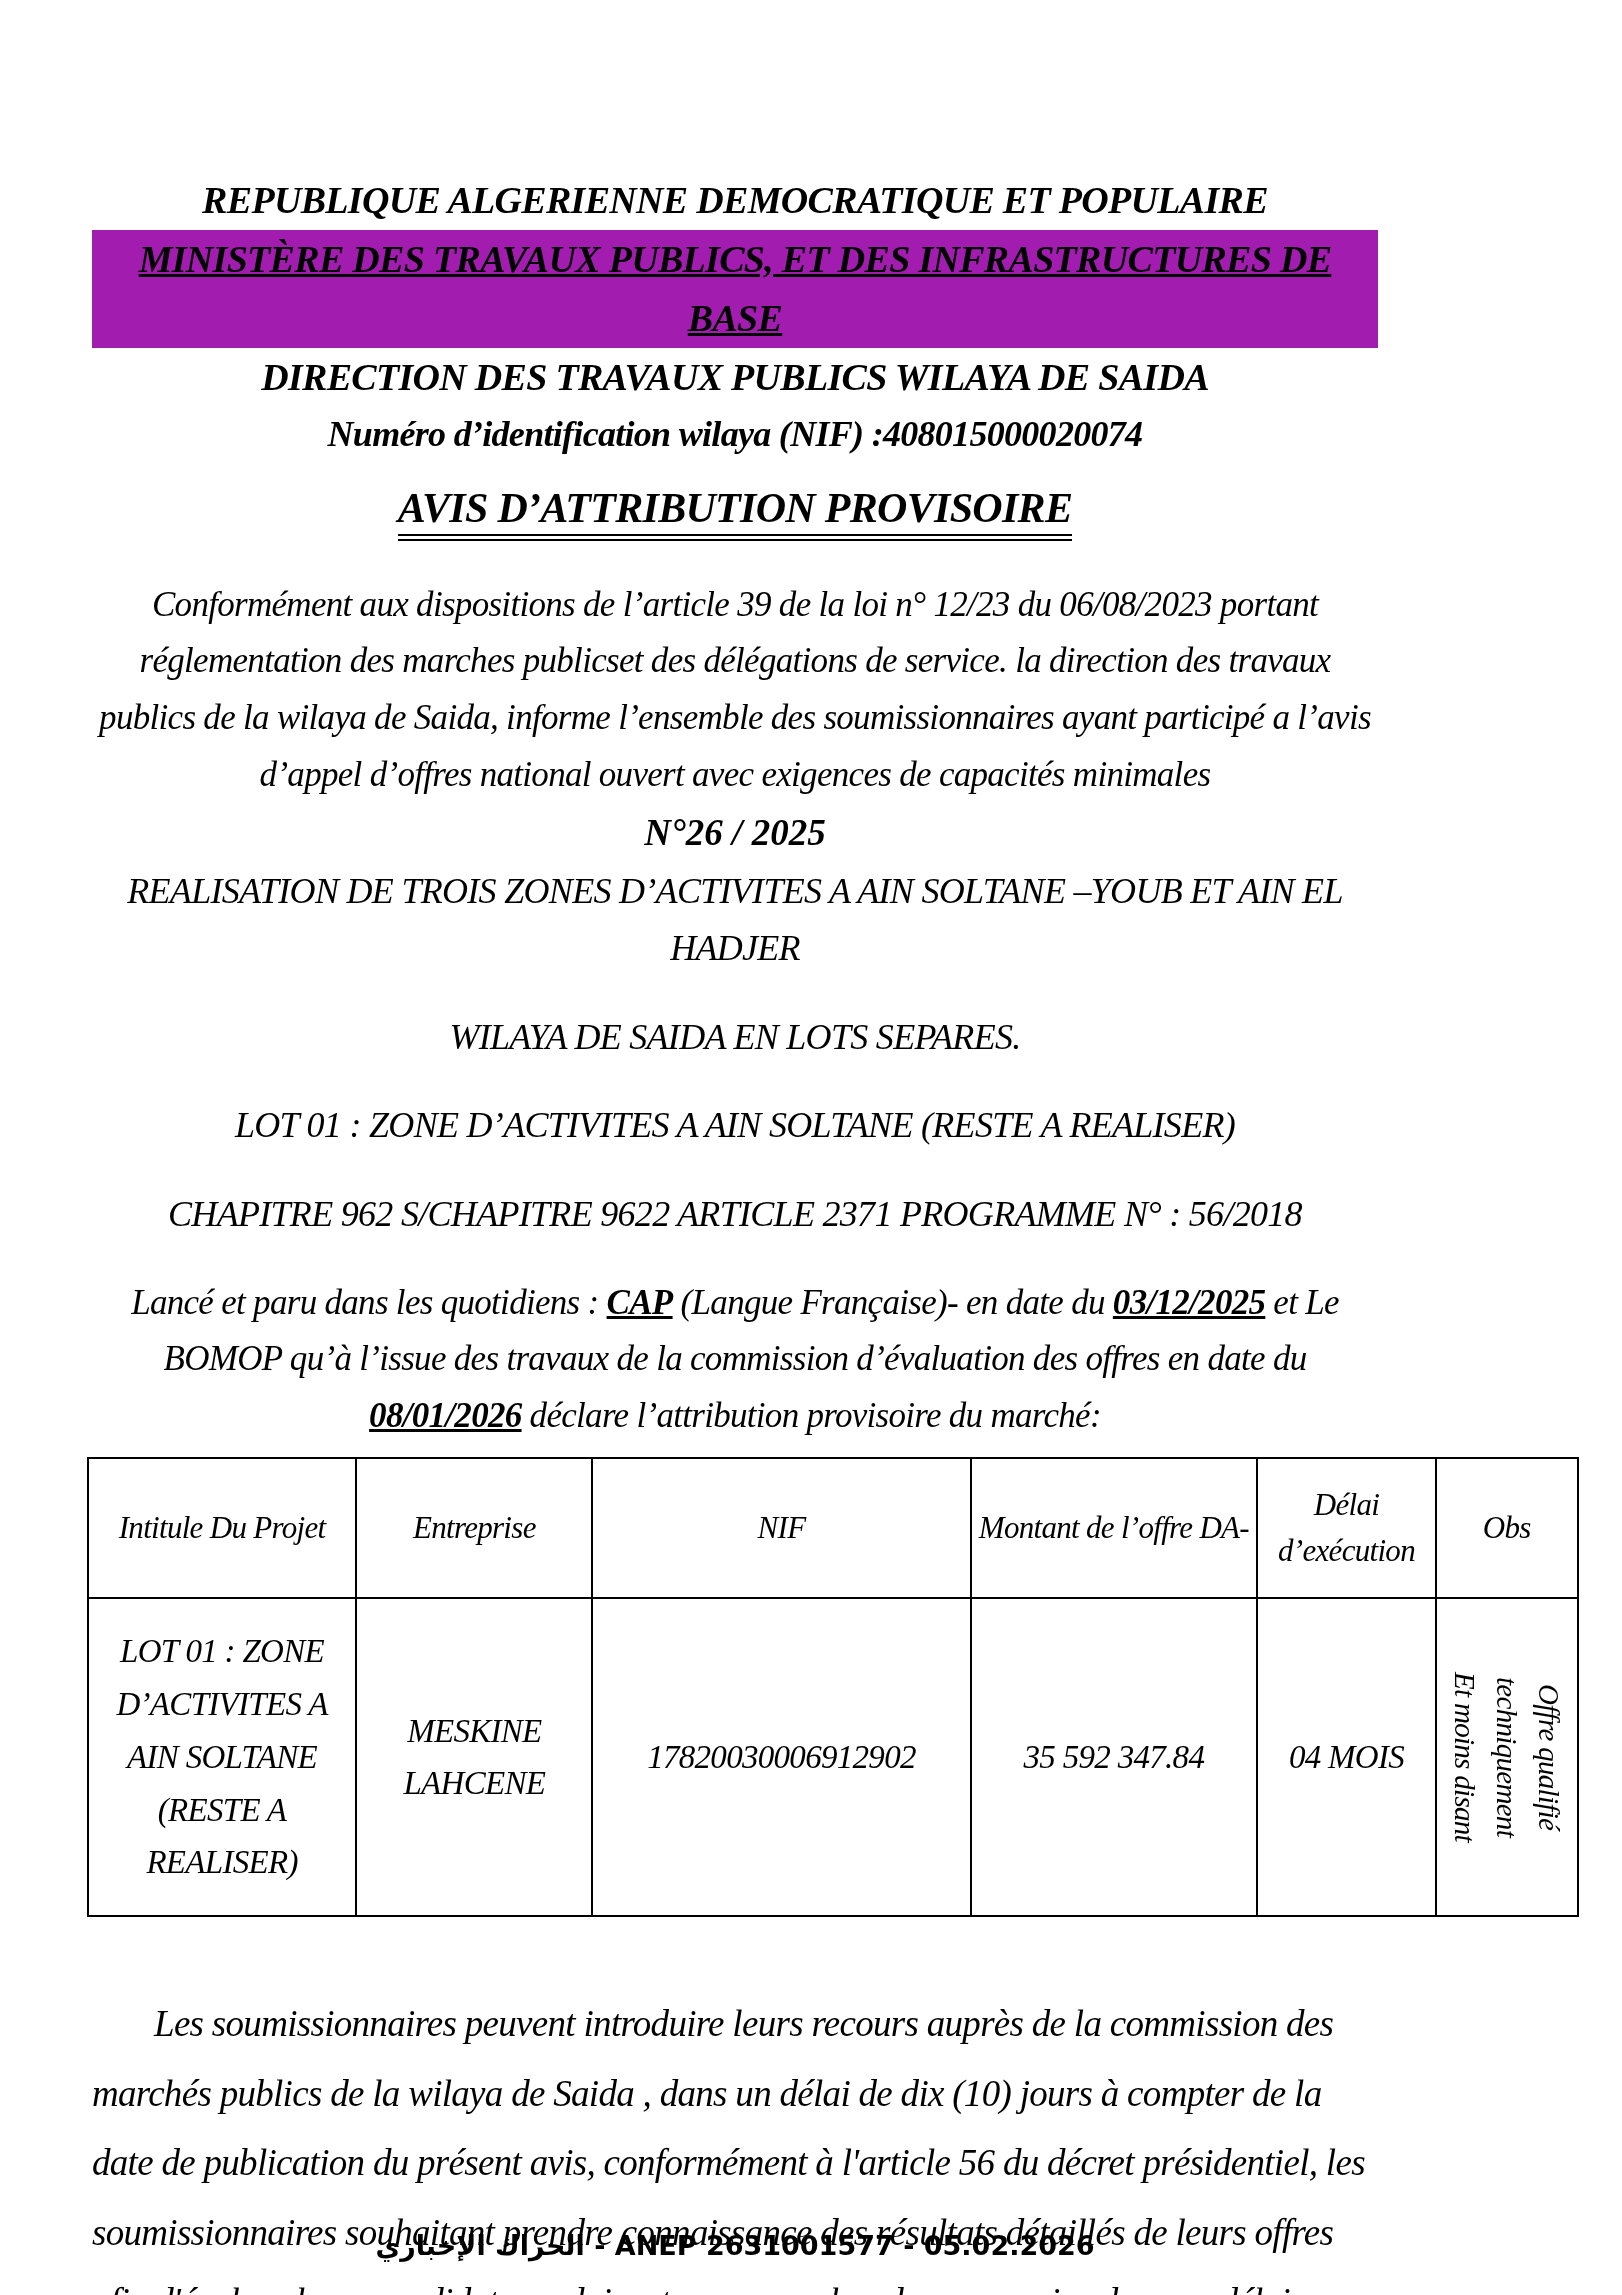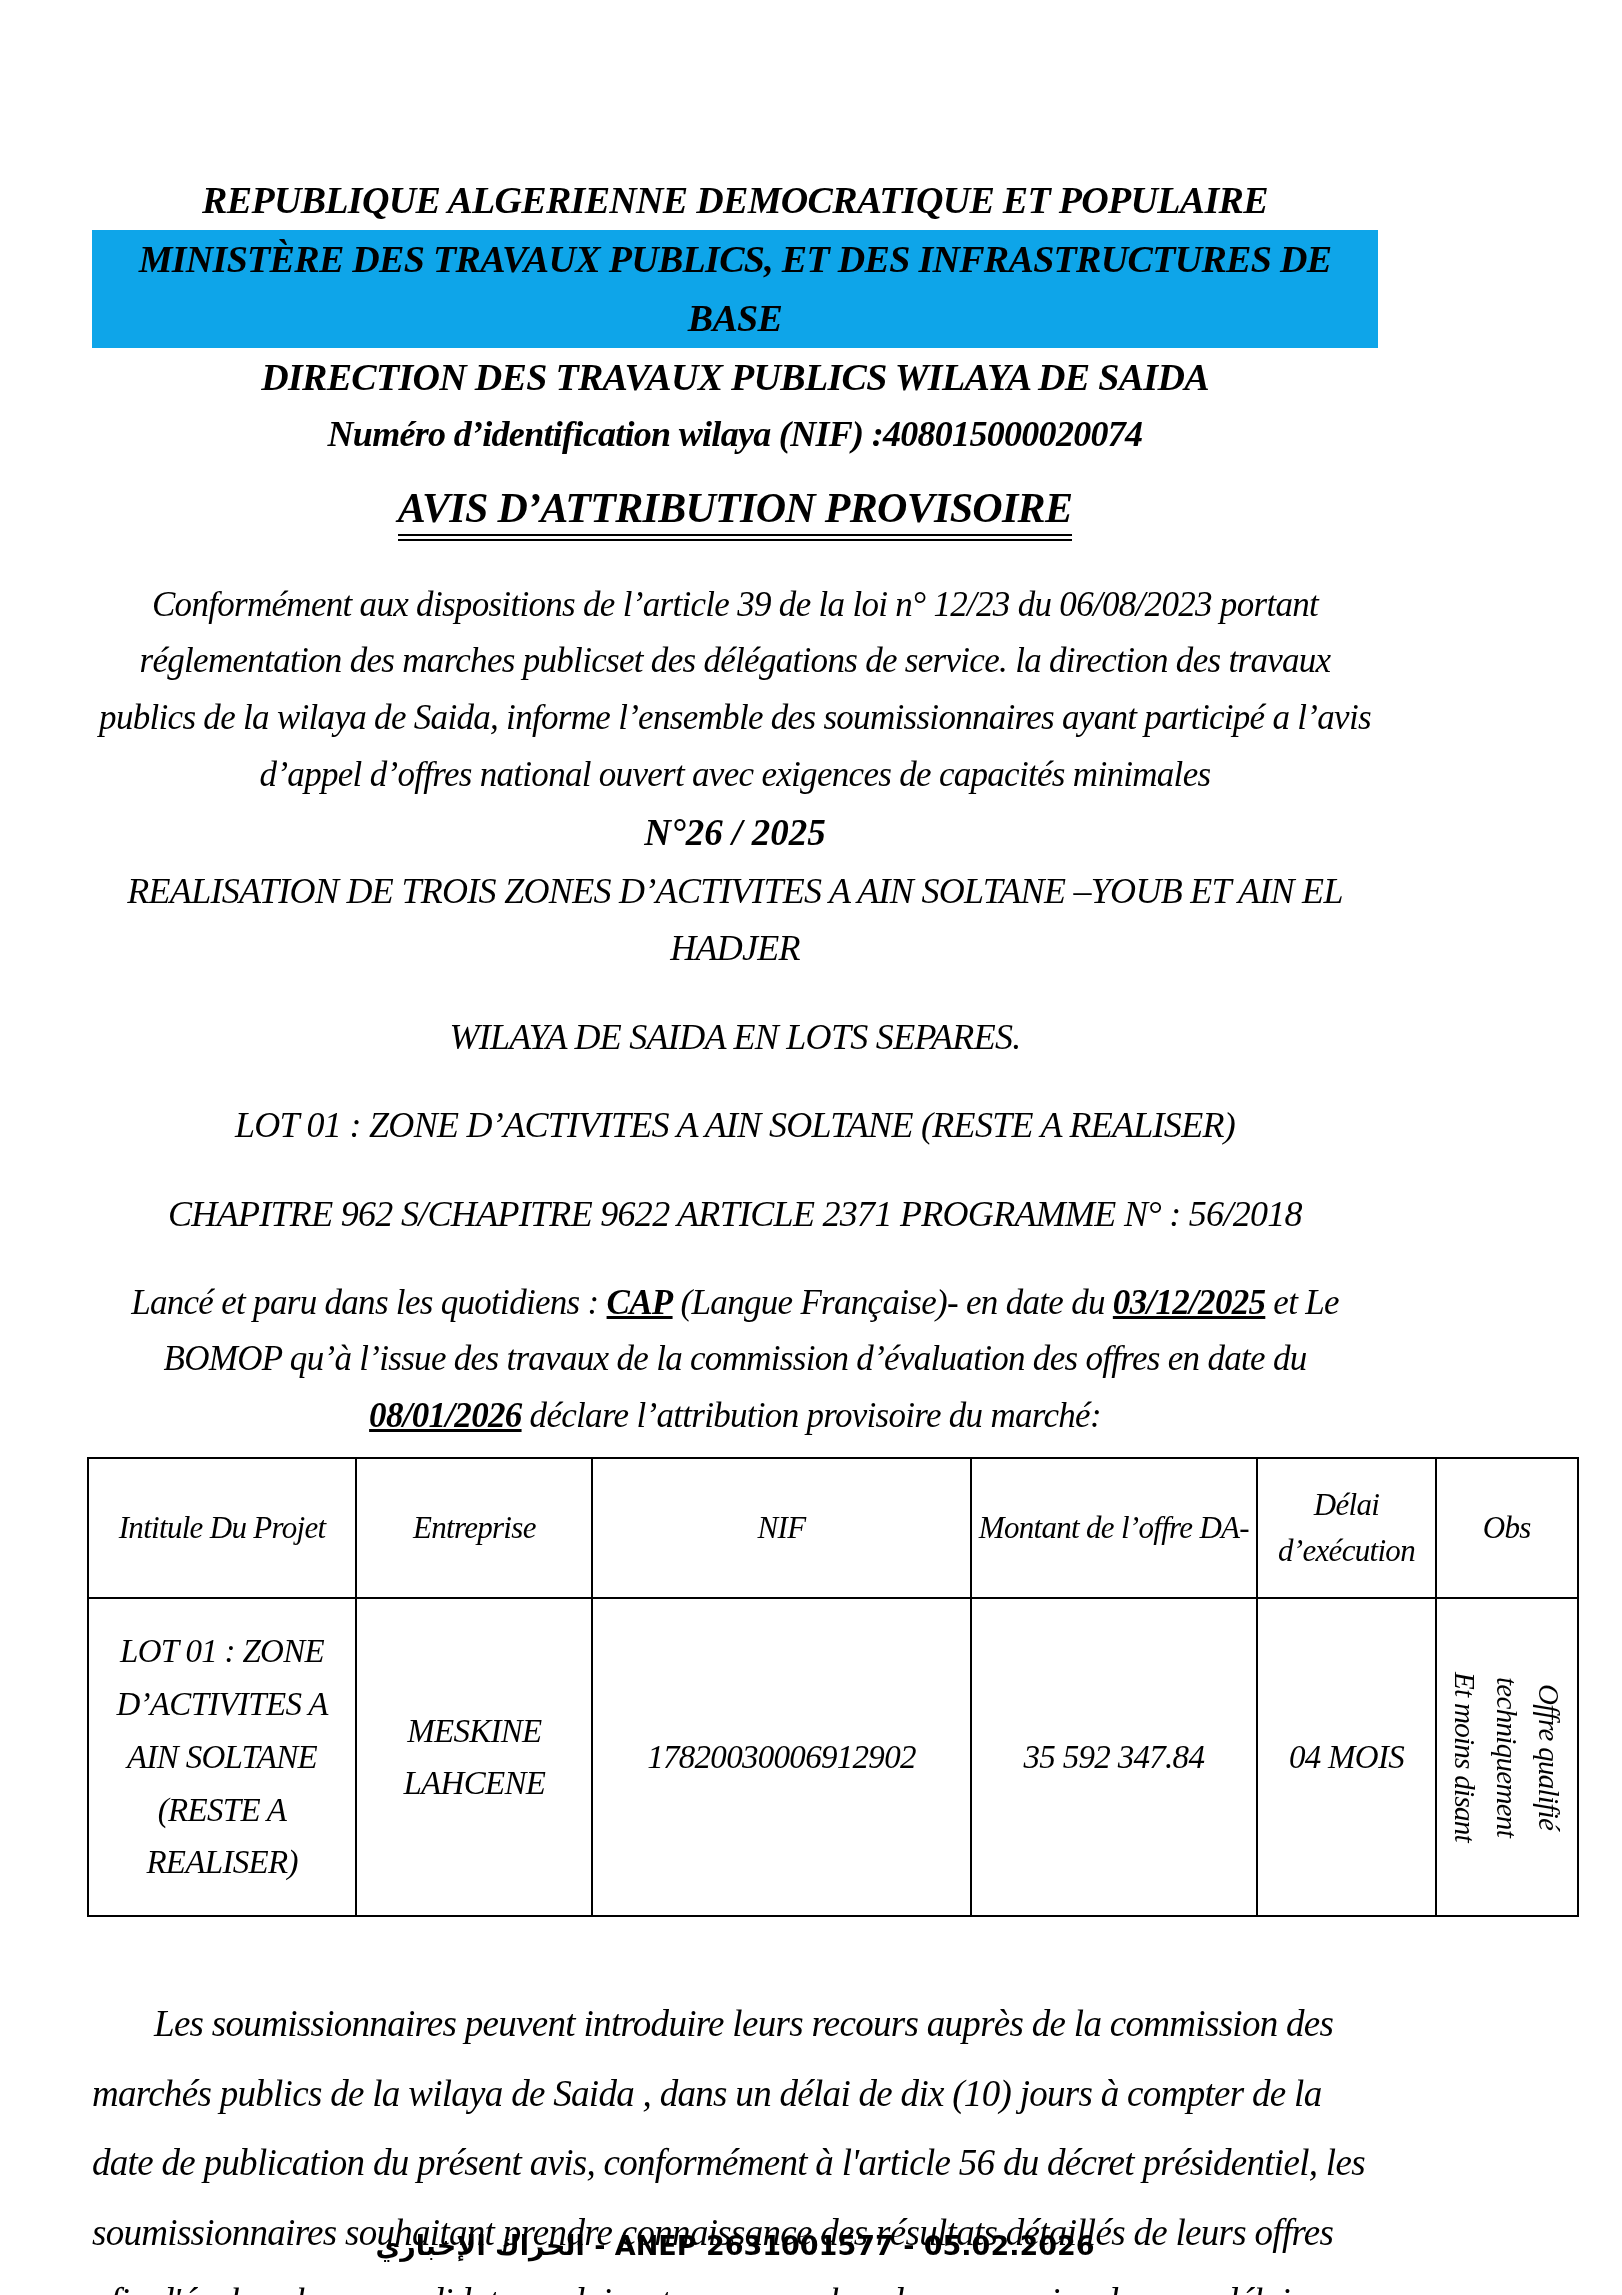--- a/index.html
+++ b/index.html
@@ -15,21 +15,21 @@
     padding: 171px 92px 0 92px;
     position: relative;
   }
 
   
   .hdr-line {
     font-weight: bold; font-style: italic;
     font-size: 38px; line-height: 1.55;
     text-align: center; letter-spacing: -0.7px;
   }
-  .hdr-line.highlight { background: #0ea5e9; }
+  .hdr-line.highlight { background: #a21caf; text-decoration: underline; }
   .hdr-nif { font-size: 36px; }
   .doc-title-wrap { text-align: center; margin-top: 22px; }
   .doc-title {
     display: inline-block;
     font-weight: bold; font-style: italic;
     font-size: 42px; letter-spacing: -0.7px;
     border-bottom: 7.2px double #000;
     padding-bottom: 1.3px;
   }
 

